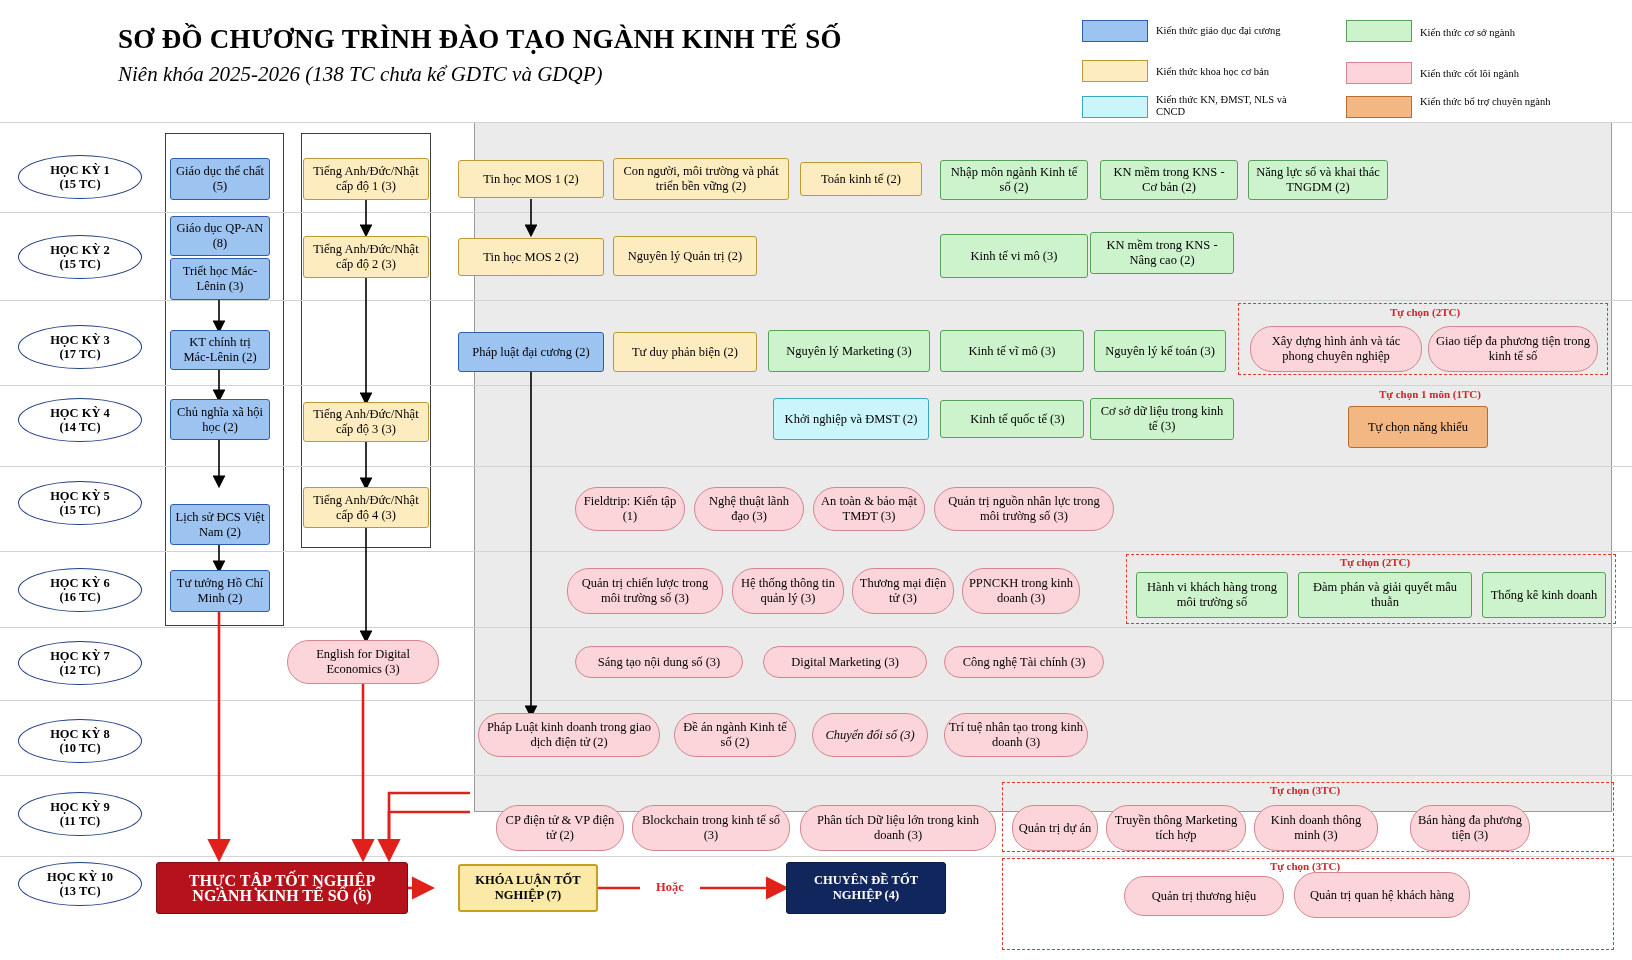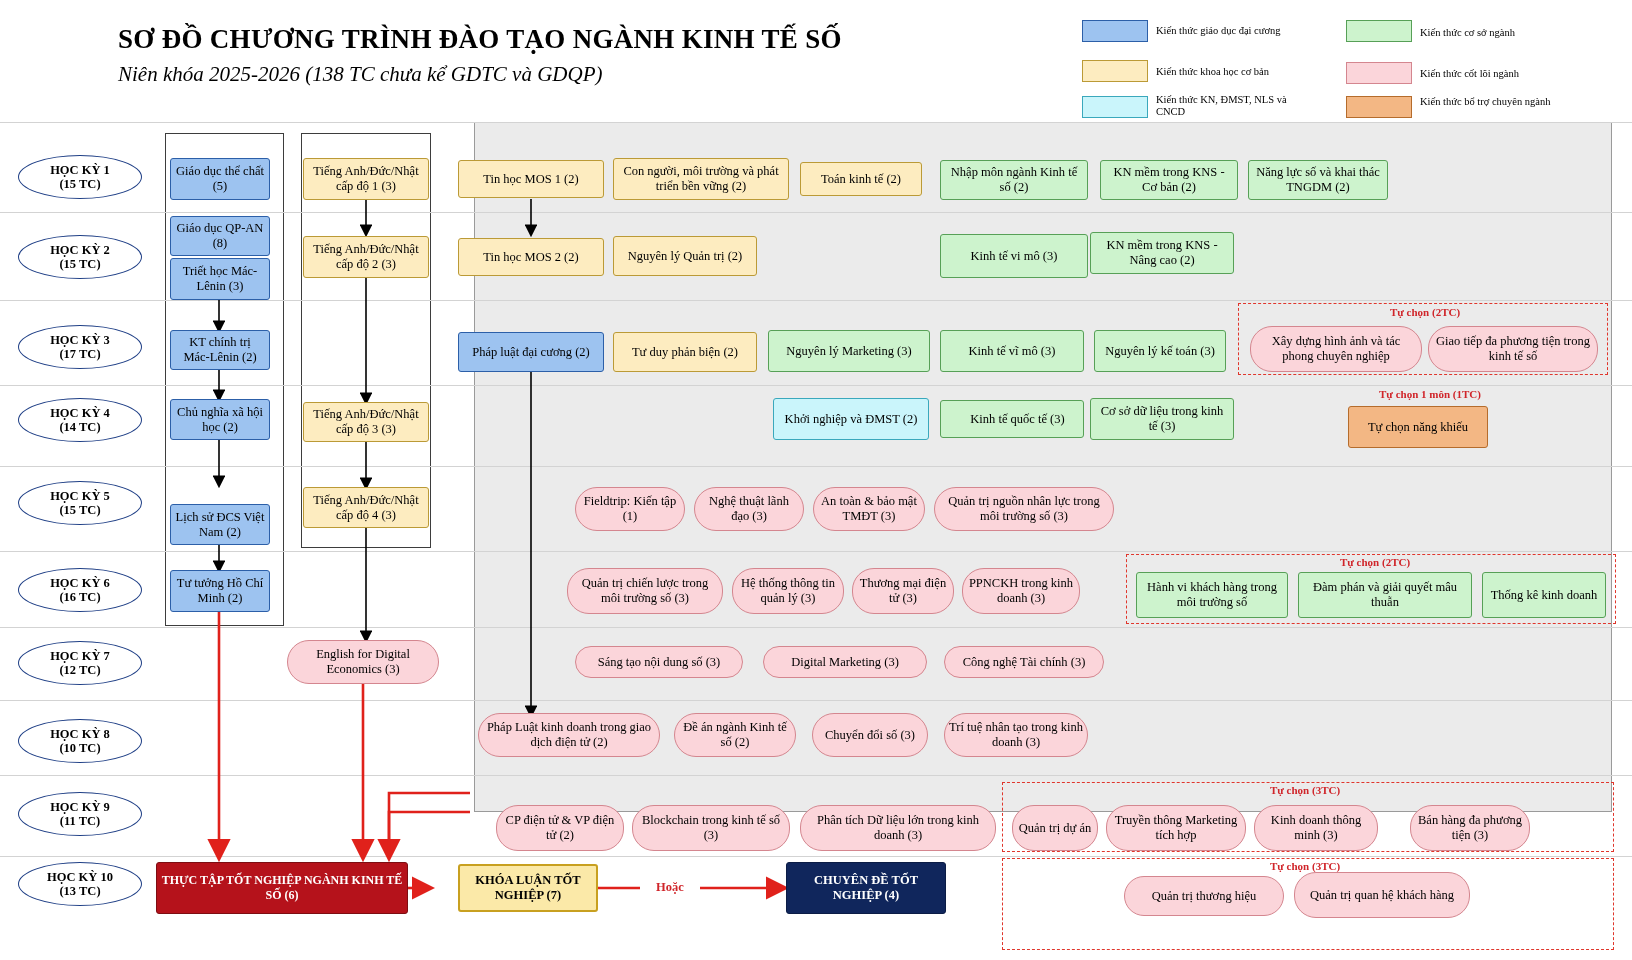--- a/index.html
+++ b/index.html
@@ -225,33 +225,33 @@
 <div class="abs c green" style="left:1298px;top:572px;width:174px;height:46px;">Đàm phán và giải quyết mâu thuẫn</div>
 <div class="abs c green" style="left:1482px;top:572px;width:124px;height:46px;">Thống kê kinh doanh</div>
 
 <div class="abs c pink" style="left:287px;top:640px;width:152px;height:44px;">English for Digital Economics  (3)</div>
 <div class="abs c pink" style="left:575px;top:646px;width:168px;height:32px;">Sáng tạo nội dung số (3)</div>
 <div class="abs c pink" style="left:763px;top:646px;width:164px;height:32px;">Digital Marketing (3)</div>
 <div class="abs c pink" style="left:944px;top:646px;width:160px;height:32px;">Công nghệ Tài chính (3)</div>
 
 <div class="abs c pink" style="left:478px;top:713px;width:182px;height:44px;">Pháp Luật kinh doanh trong giao dịch điện tử (2)</div>
 <div class="abs c pink" style="left:674px;top:713px;width:122px;height:44px;">Đề án ngành Kinh tế số (2)</div>
-<div class="abs c pink" style="left:812px;top:713px;width:116px;height:44px;">Chuyển đổi số (3)</div>
+<div class="abs c pink" style="left:812px;top:713px;width:116px;height:44px;font-style:italic;">Chuyển đổi số (3)</div>
 <div class="abs c pink" style="left:944px;top:713px;width:144px;height:44px;">Trí tuệ nhân tạo trong kinh doanh (3)</div>
 
 <div class="abs c pink" style="left:496px;top:805px;width:128px;height:46px;">CP điện tử &amp; VP điện tử (2)</div>
 <div class="abs c pink" style="left:632px;top:805px;width:158px;height:46px;">Blockchain trong kinh tế số (3)</div>
 <div class="abs c pink" style="left:800px;top:805px;width:196px;height:46px;">Phân tích Dữ liệu lớn trong kinh doanh (3)</div>
 <div class="abs dashed" style="left:1002px;top:782px;width:612px;height:70px;"></div>
 <div class="abs dashlabel" style="left:1240px;top:784px;width:130px;">Tự chọn (3TC)</div>
 <div class="abs c pink" style="left:1012px;top:805px;width:86px;height:46px;">Quản trị dự án</div>
 <div class="abs c pink" style="left:1106px;top:805px;width:140px;height:46px;">Truyền thông Marketing tích hợp</div>
 <div class="abs c pink" style="left:1254px;top:805px;width:124px;height:46px;">Kinh doanh thông minh (3)</div>
 <div class="abs c pink" style="left:1410px;top:805px;width:120px;height:46px;">Bán hàng đa phương tiện (3)</div>
 
-<div class="abs c darkred" style="left:156px;top:862px;width:252px;height:52px;font-size:12px;">THỰC TẬP TỐT NGHIỆP NGÀNH KINH TẾ SỐ (6)</div>
+<div class="abs c darkred" style="left:156px;top:862px;width:252px;height:52px;font-size:16px;">THỰC TẬP TỐT NGHIỆP NGÀNH KINH TẾ SỐ (6)</div>
 <div class="abs c goldbd" style="left:430px;top:864px;width:140px;height:48px;font-size:12.5px;margin-left:28px;">KHÓA LUẬN TỐT NGHIỆP (7)</div>
 <div class="abs hoac" style="left:640px;top:880px;width:60px;text-align:center;">Hoặc</div>
 <div class="abs c navy" style="left:786px;top:862px;width:160px;height:52px;font-size:12.5px;">CHUYÊN ĐỀ TỐT NGHIỆP (4)</div>
 <div class="abs dashed" style="left:1002px;top:858px;width:612px;height:92px;"></div>
 <div class="abs dashlabel" style="left:1240px;top:860px;width:130px;">Tự chọn (3TC)</div>
 <div class="abs c pink" style="left:1124px;top:876px;width:160px;height:40px;">Quản trị thương hiệu</div>
 <div class="abs c pink" style="left:1294px;top:872px;width:176px;height:46px;">Quản trị quan hệ khách hàng</div>
 
 </body></html>

